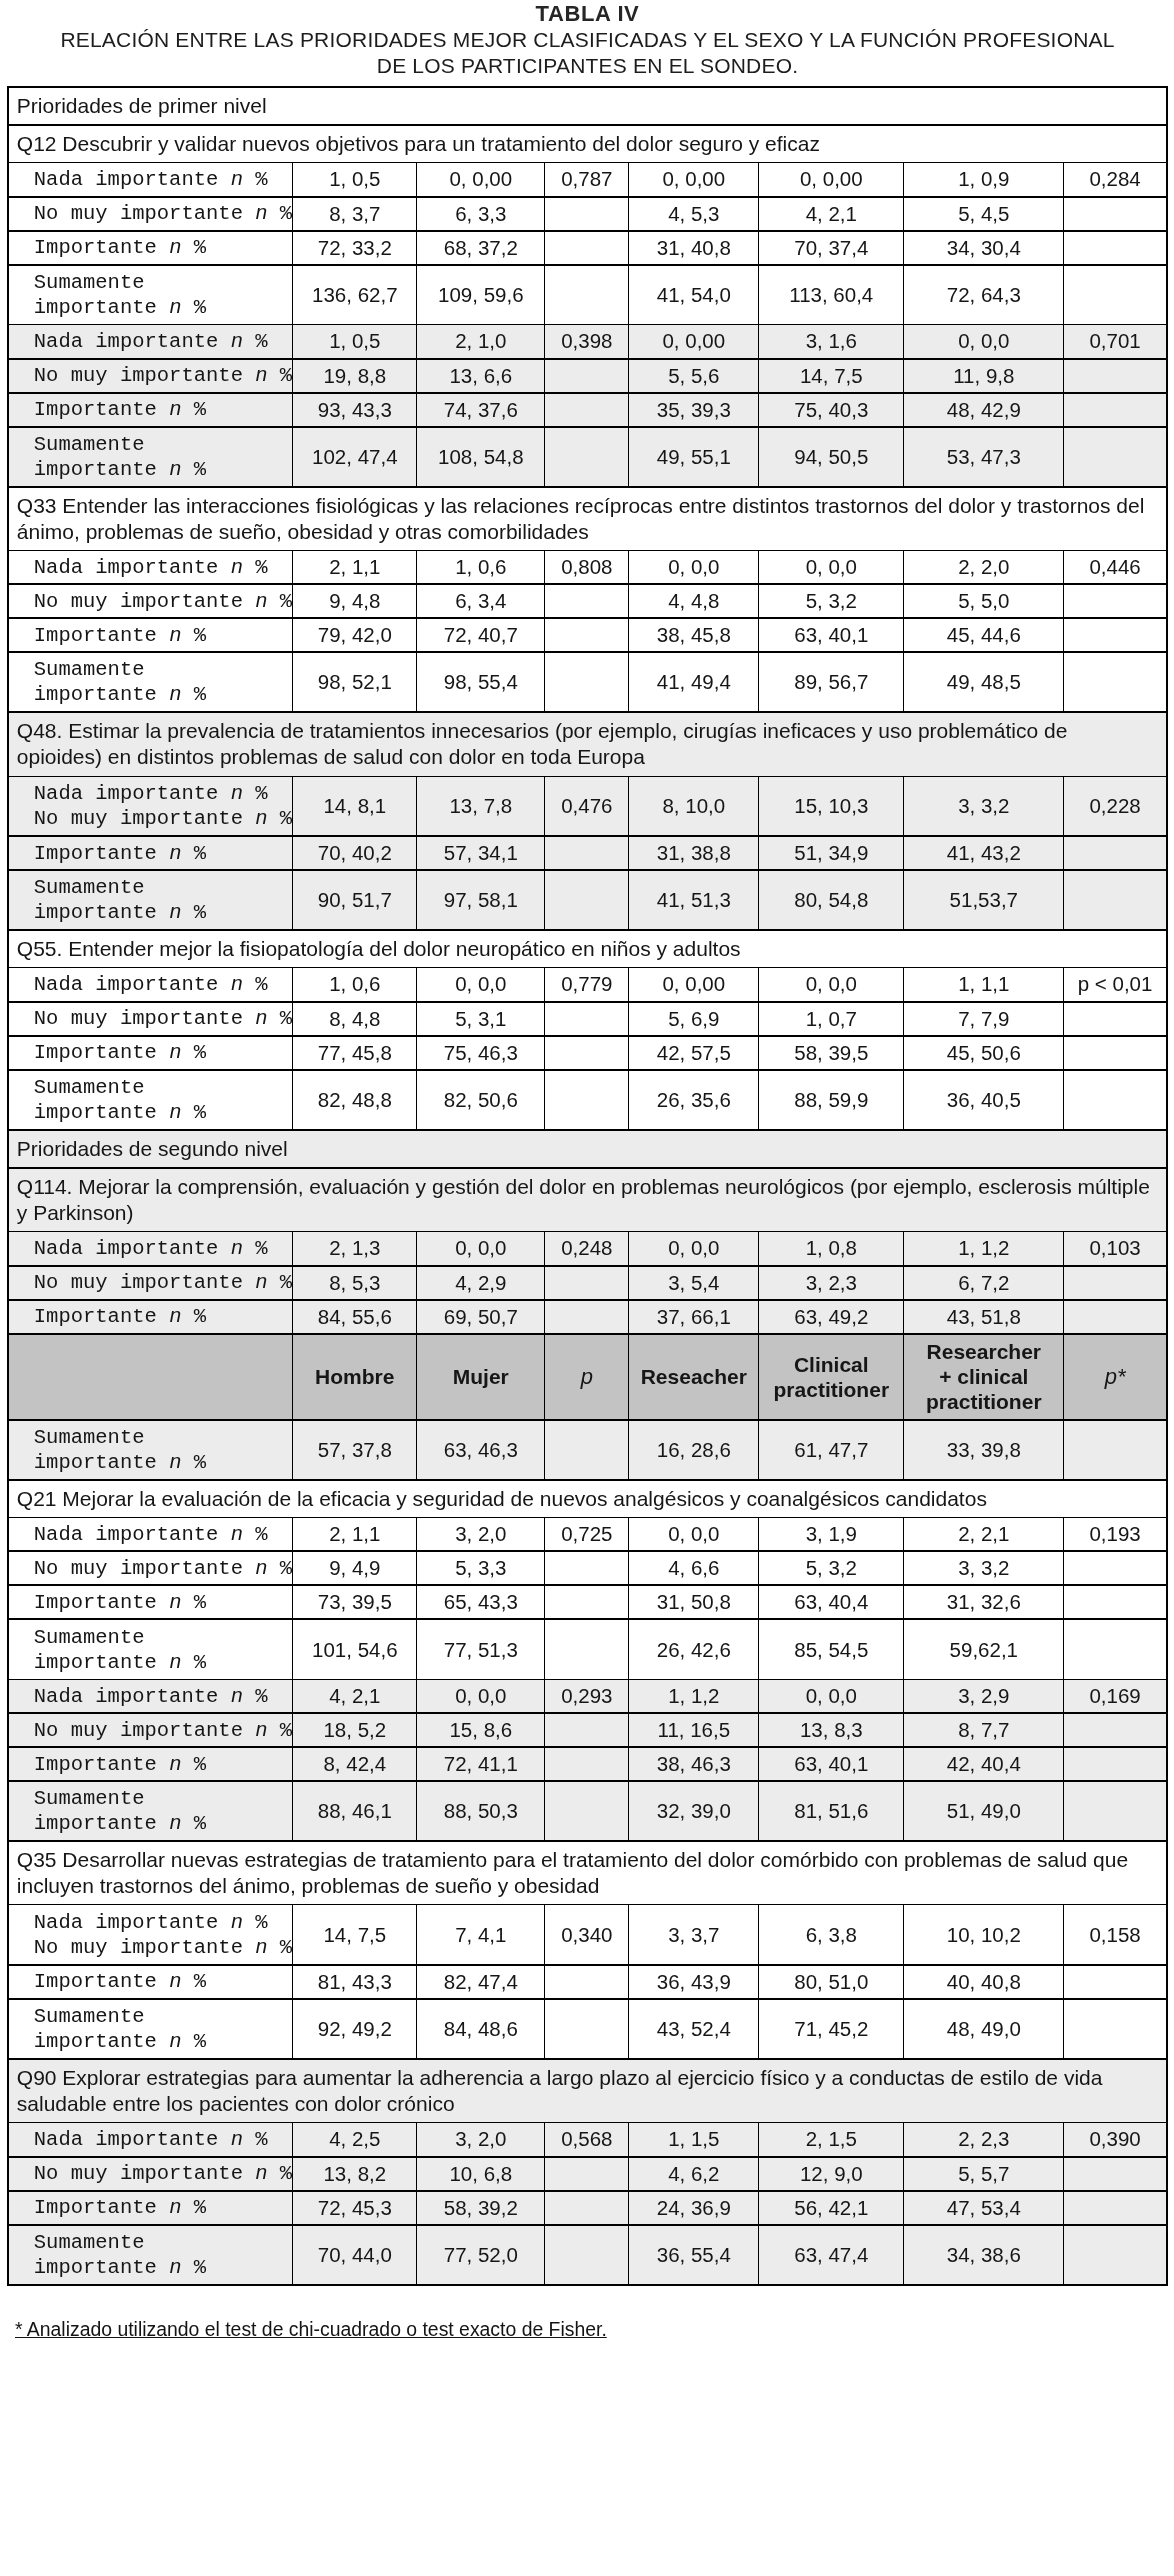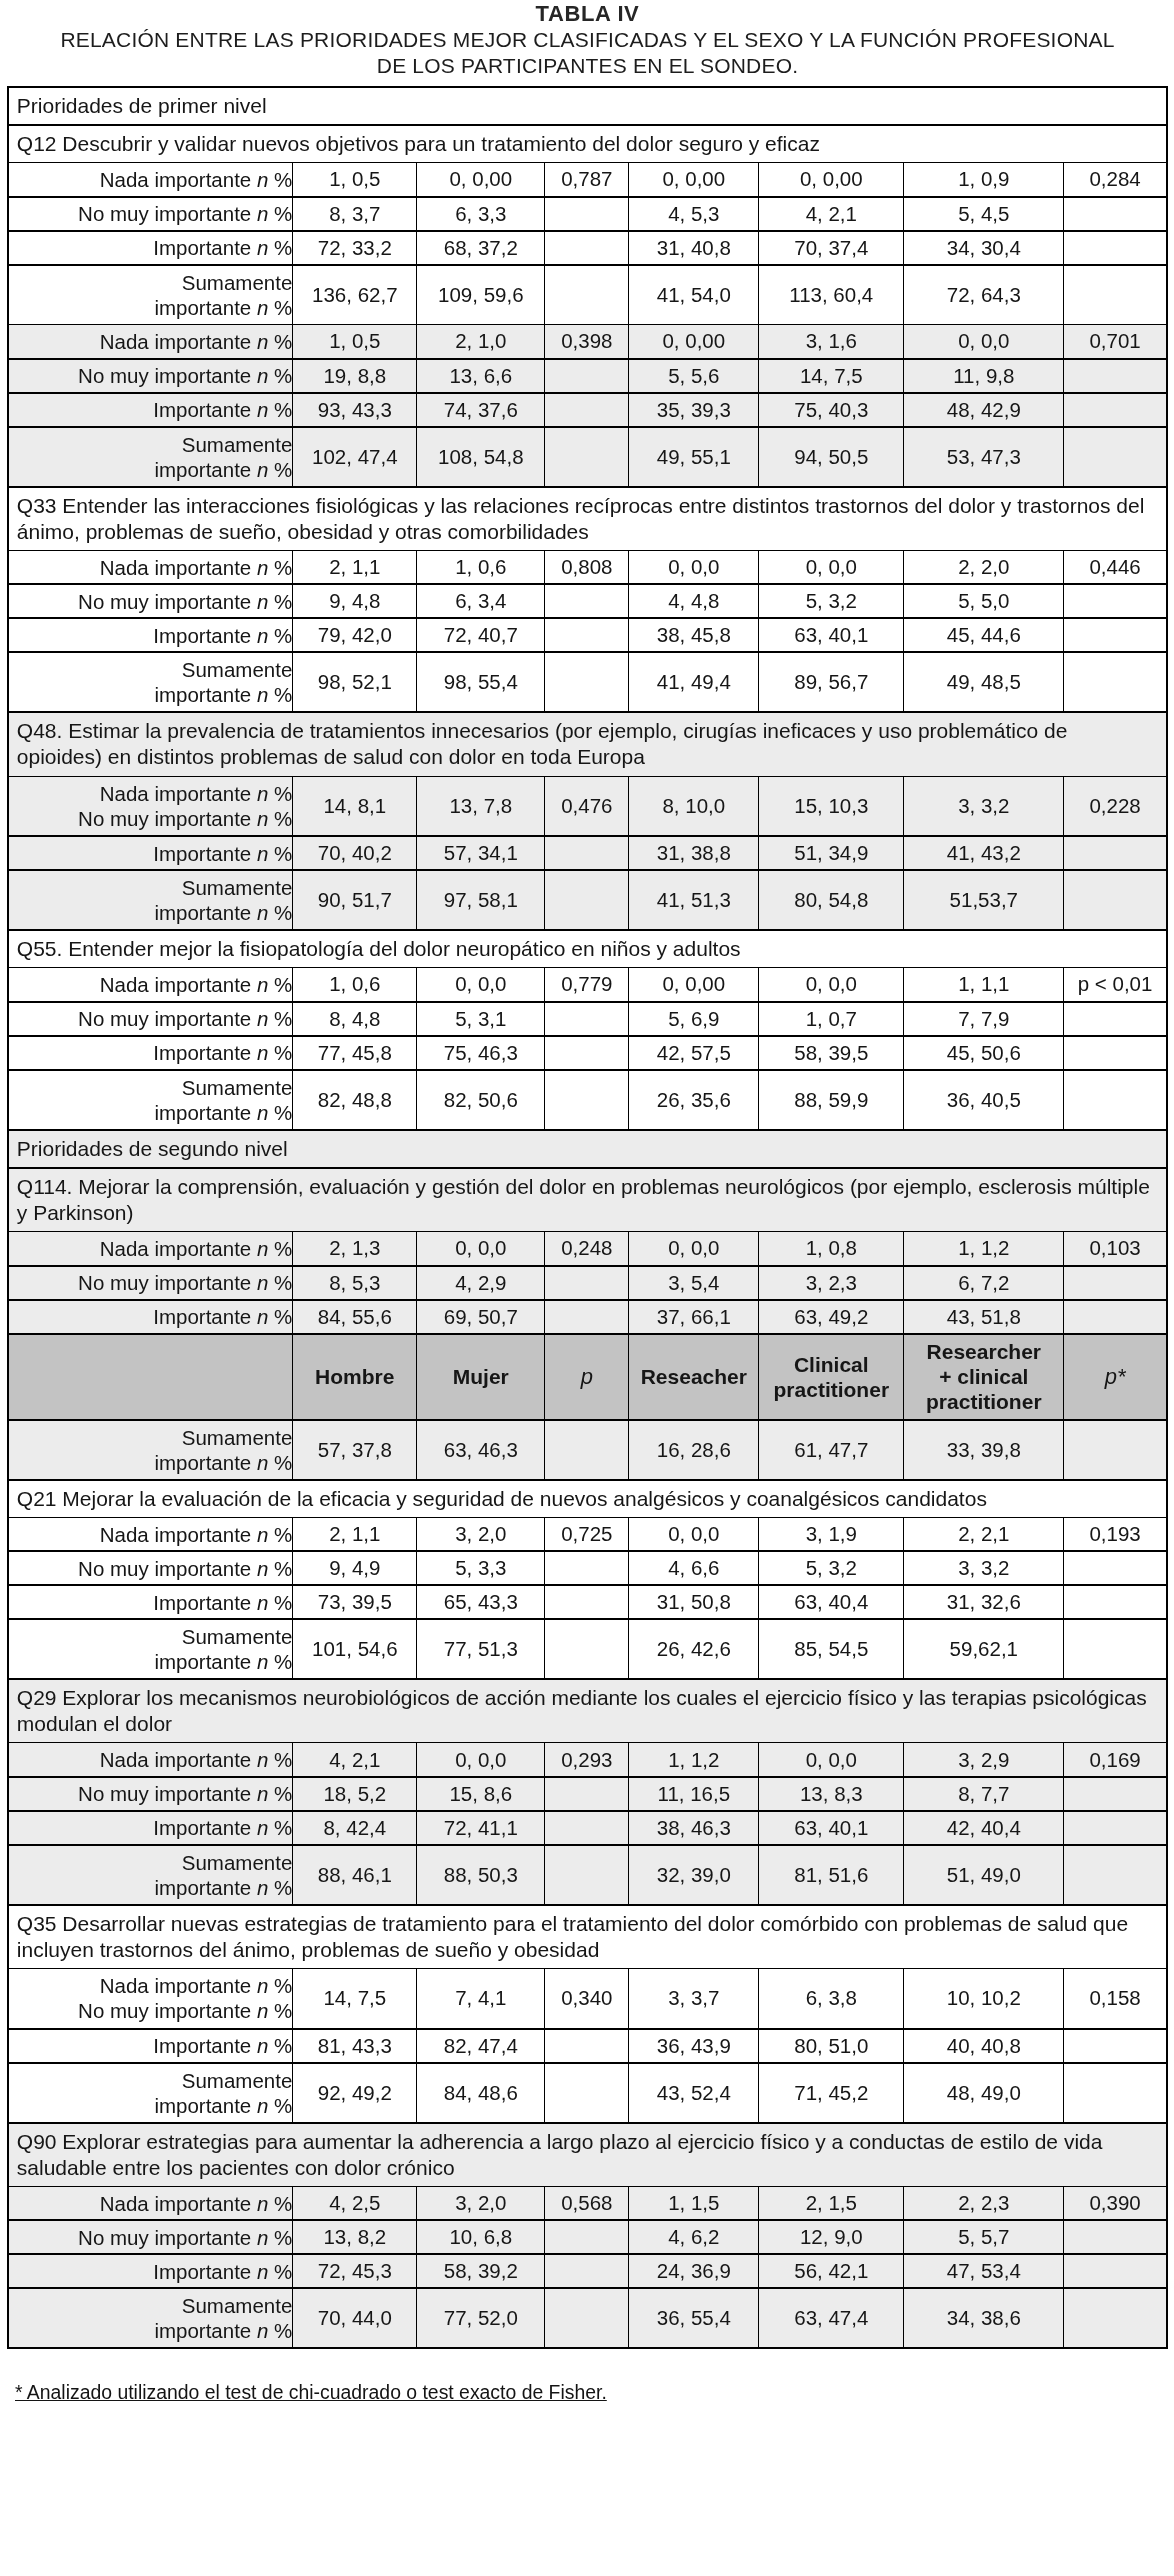--- a/index.html
+++ b/index.html
@@ -72,23 +72,24 @@
     height: 34px;
     text-align: center;
     font-size: 20.5px;
     line-height: 24px;
     border-top: 2.3px solid #000;
     white-space: nowrap;
   }
   tr.data-row.first td { border-top-width: 1.1px; }
   tr.data-row.tall td { height: 60px; }
   tr.data-row td.lbl {
-    text-align: right;
+    text-align: left;
     padding-left: 25px;
     font-size: 20.5px;
+    font-family: Liberation Mono, monospace;
   }
   td.lbl .ln { line-height: 25px; white-space: nowrap; }
   td.lbl i { font-style: italic; }
 
   
   .footnote {
     margin: 31px 0 23px 15px;
     font-size: 19.4px;
     line-height: 24px;
     color: #141414;
@@ -494,23 +495,20 @@
           <div class="ln">importante <i>n</i> %</div>
         </td>
         <td>101, 54,6</td>
         <td>77, 51,3</td>
         <td></td>
         <td>26, 42,6</td>
         <td>85, 54,5</td>
         <td>59,62,1</td>
         <td></td>
       </tr>
-      <tr class="title-row sh-g">
-        <td colspan="8">Q29 Explorar los mecanismos neurobiológicos de acción mediante los cuales el ejercicio físico y las terapias psicológicas modulan el dolor</td>
-      </tr>
       <tr class="data-row sh-g first">
         <td class="lbl">
           <div class="ln">Nada importante <i>n</i> %</div>
         </td>
         <td>4, 2,1</td>
         <td>0, 0,0</td>
         <td>0,293</td>
         <td>1, 1,2</td>
         <td>0, 0,0</td>
         <td>3, 2,9</td>

